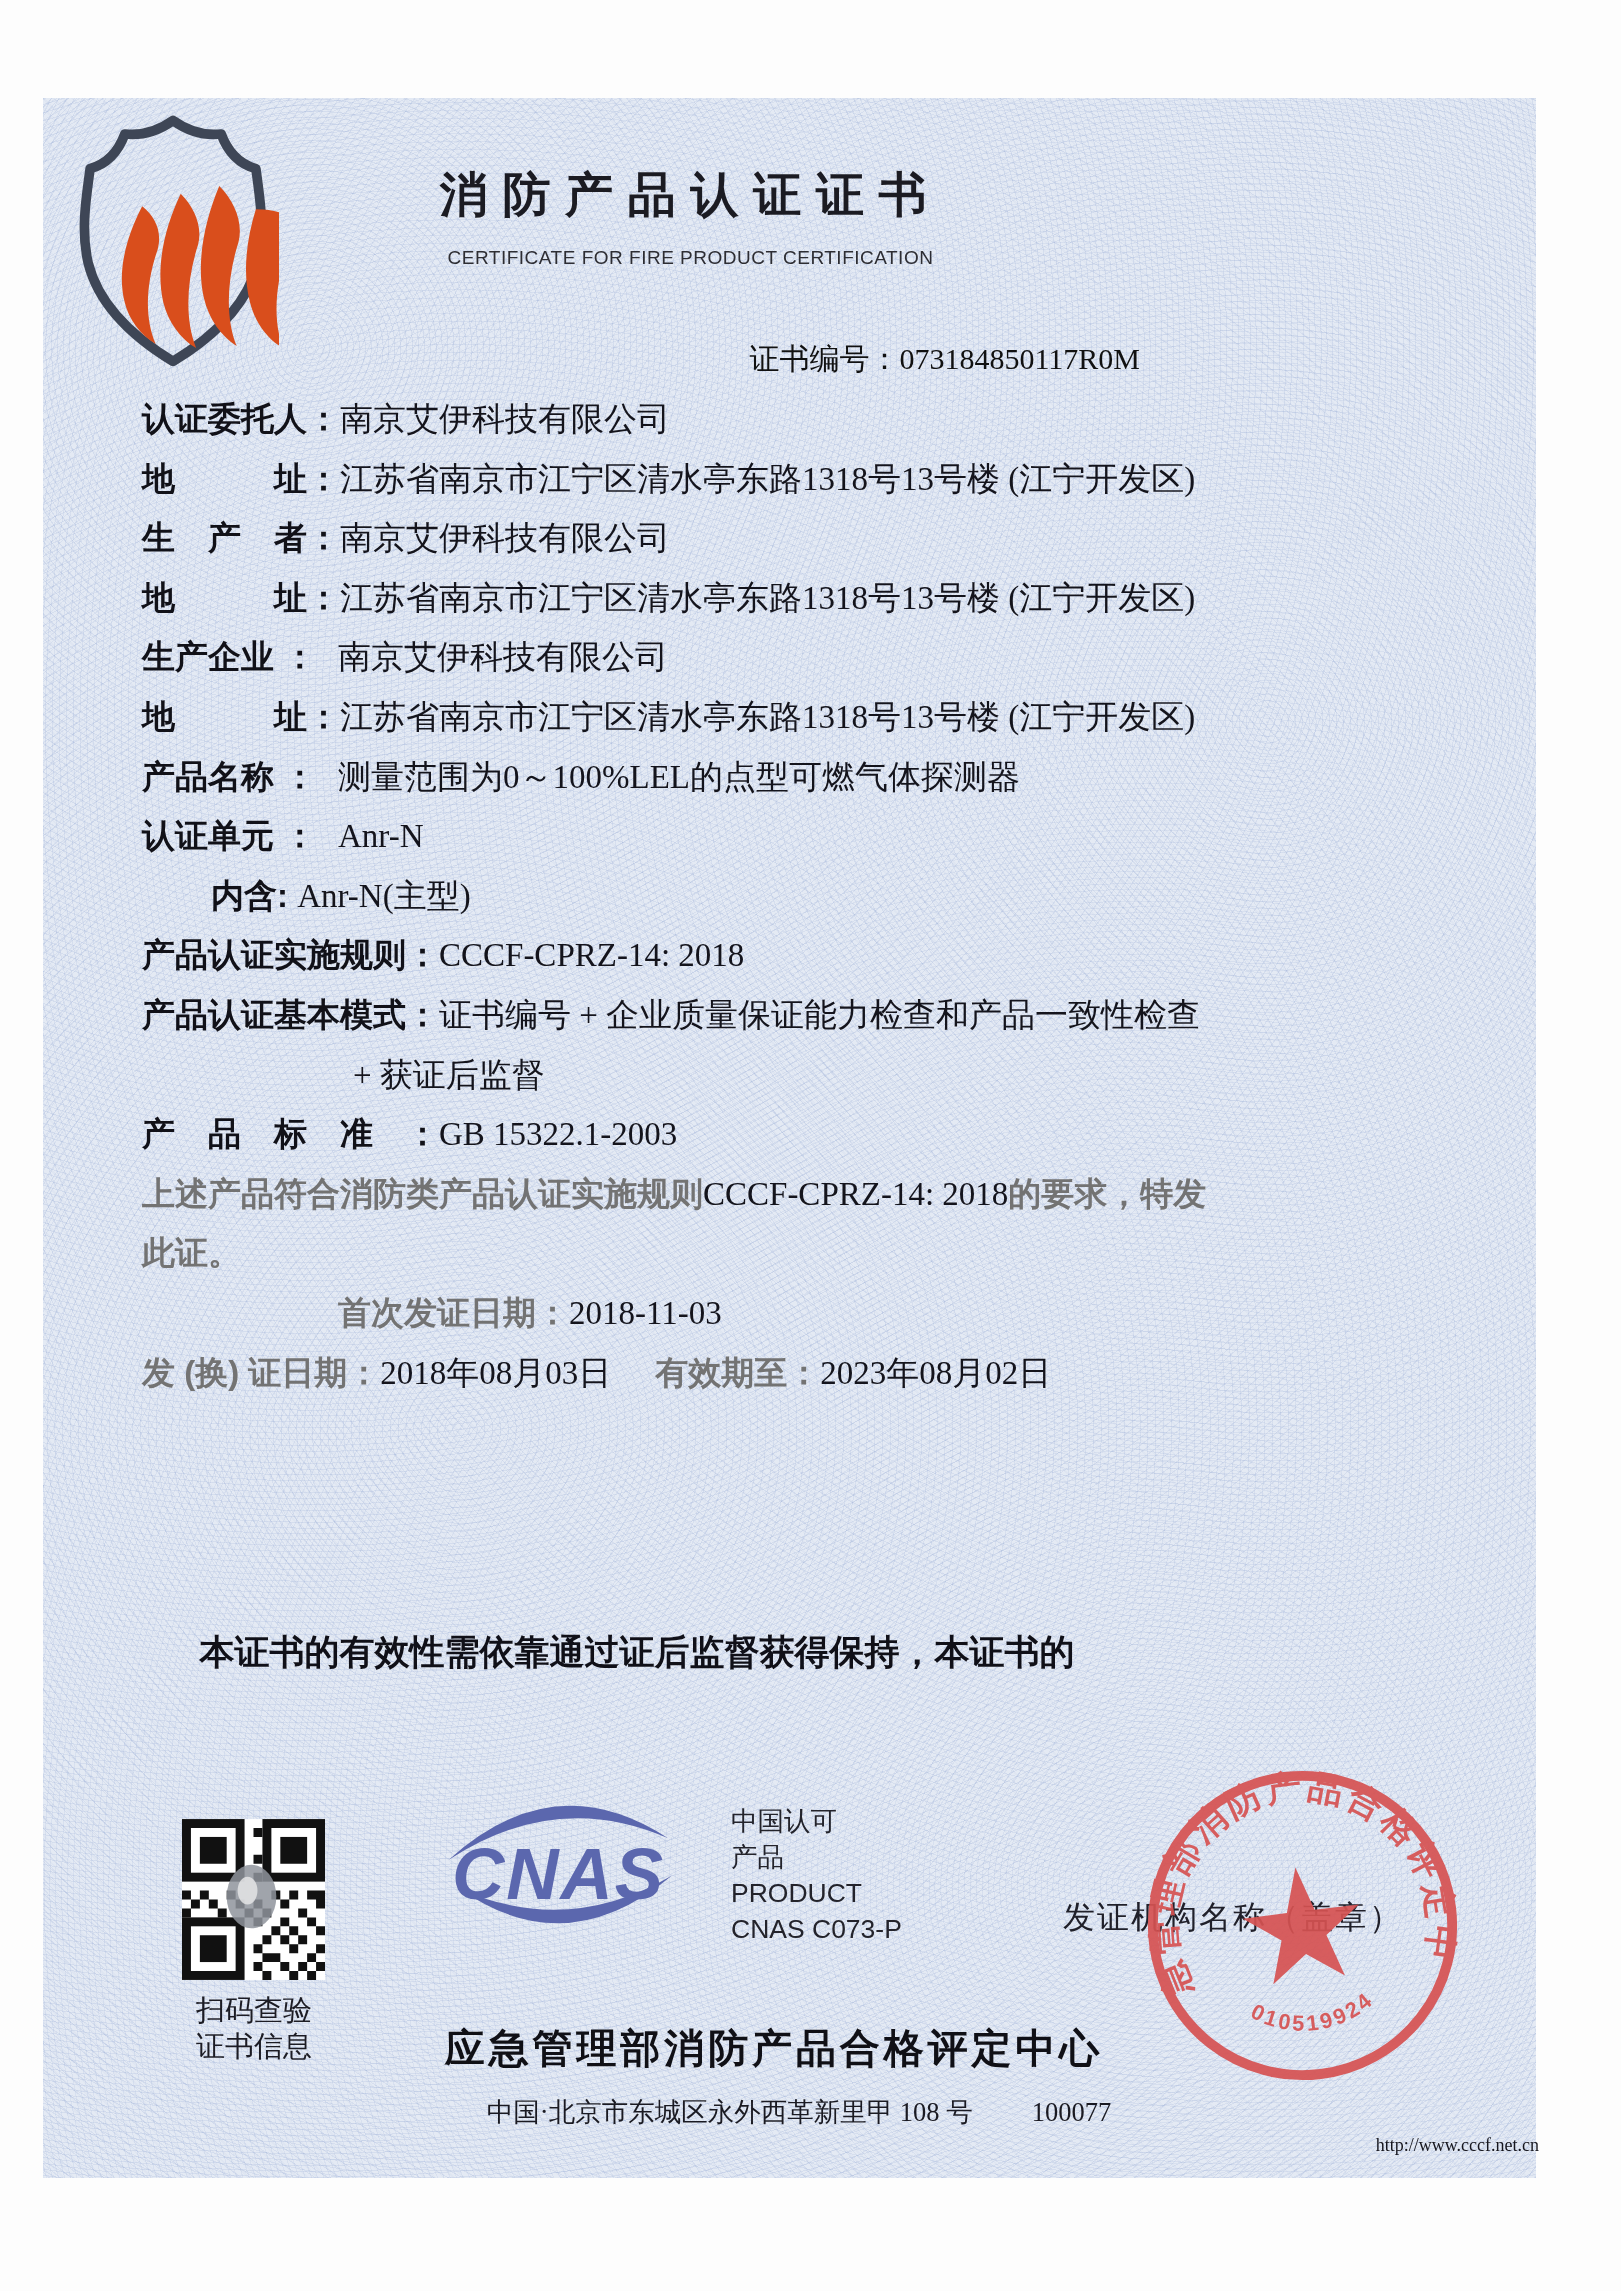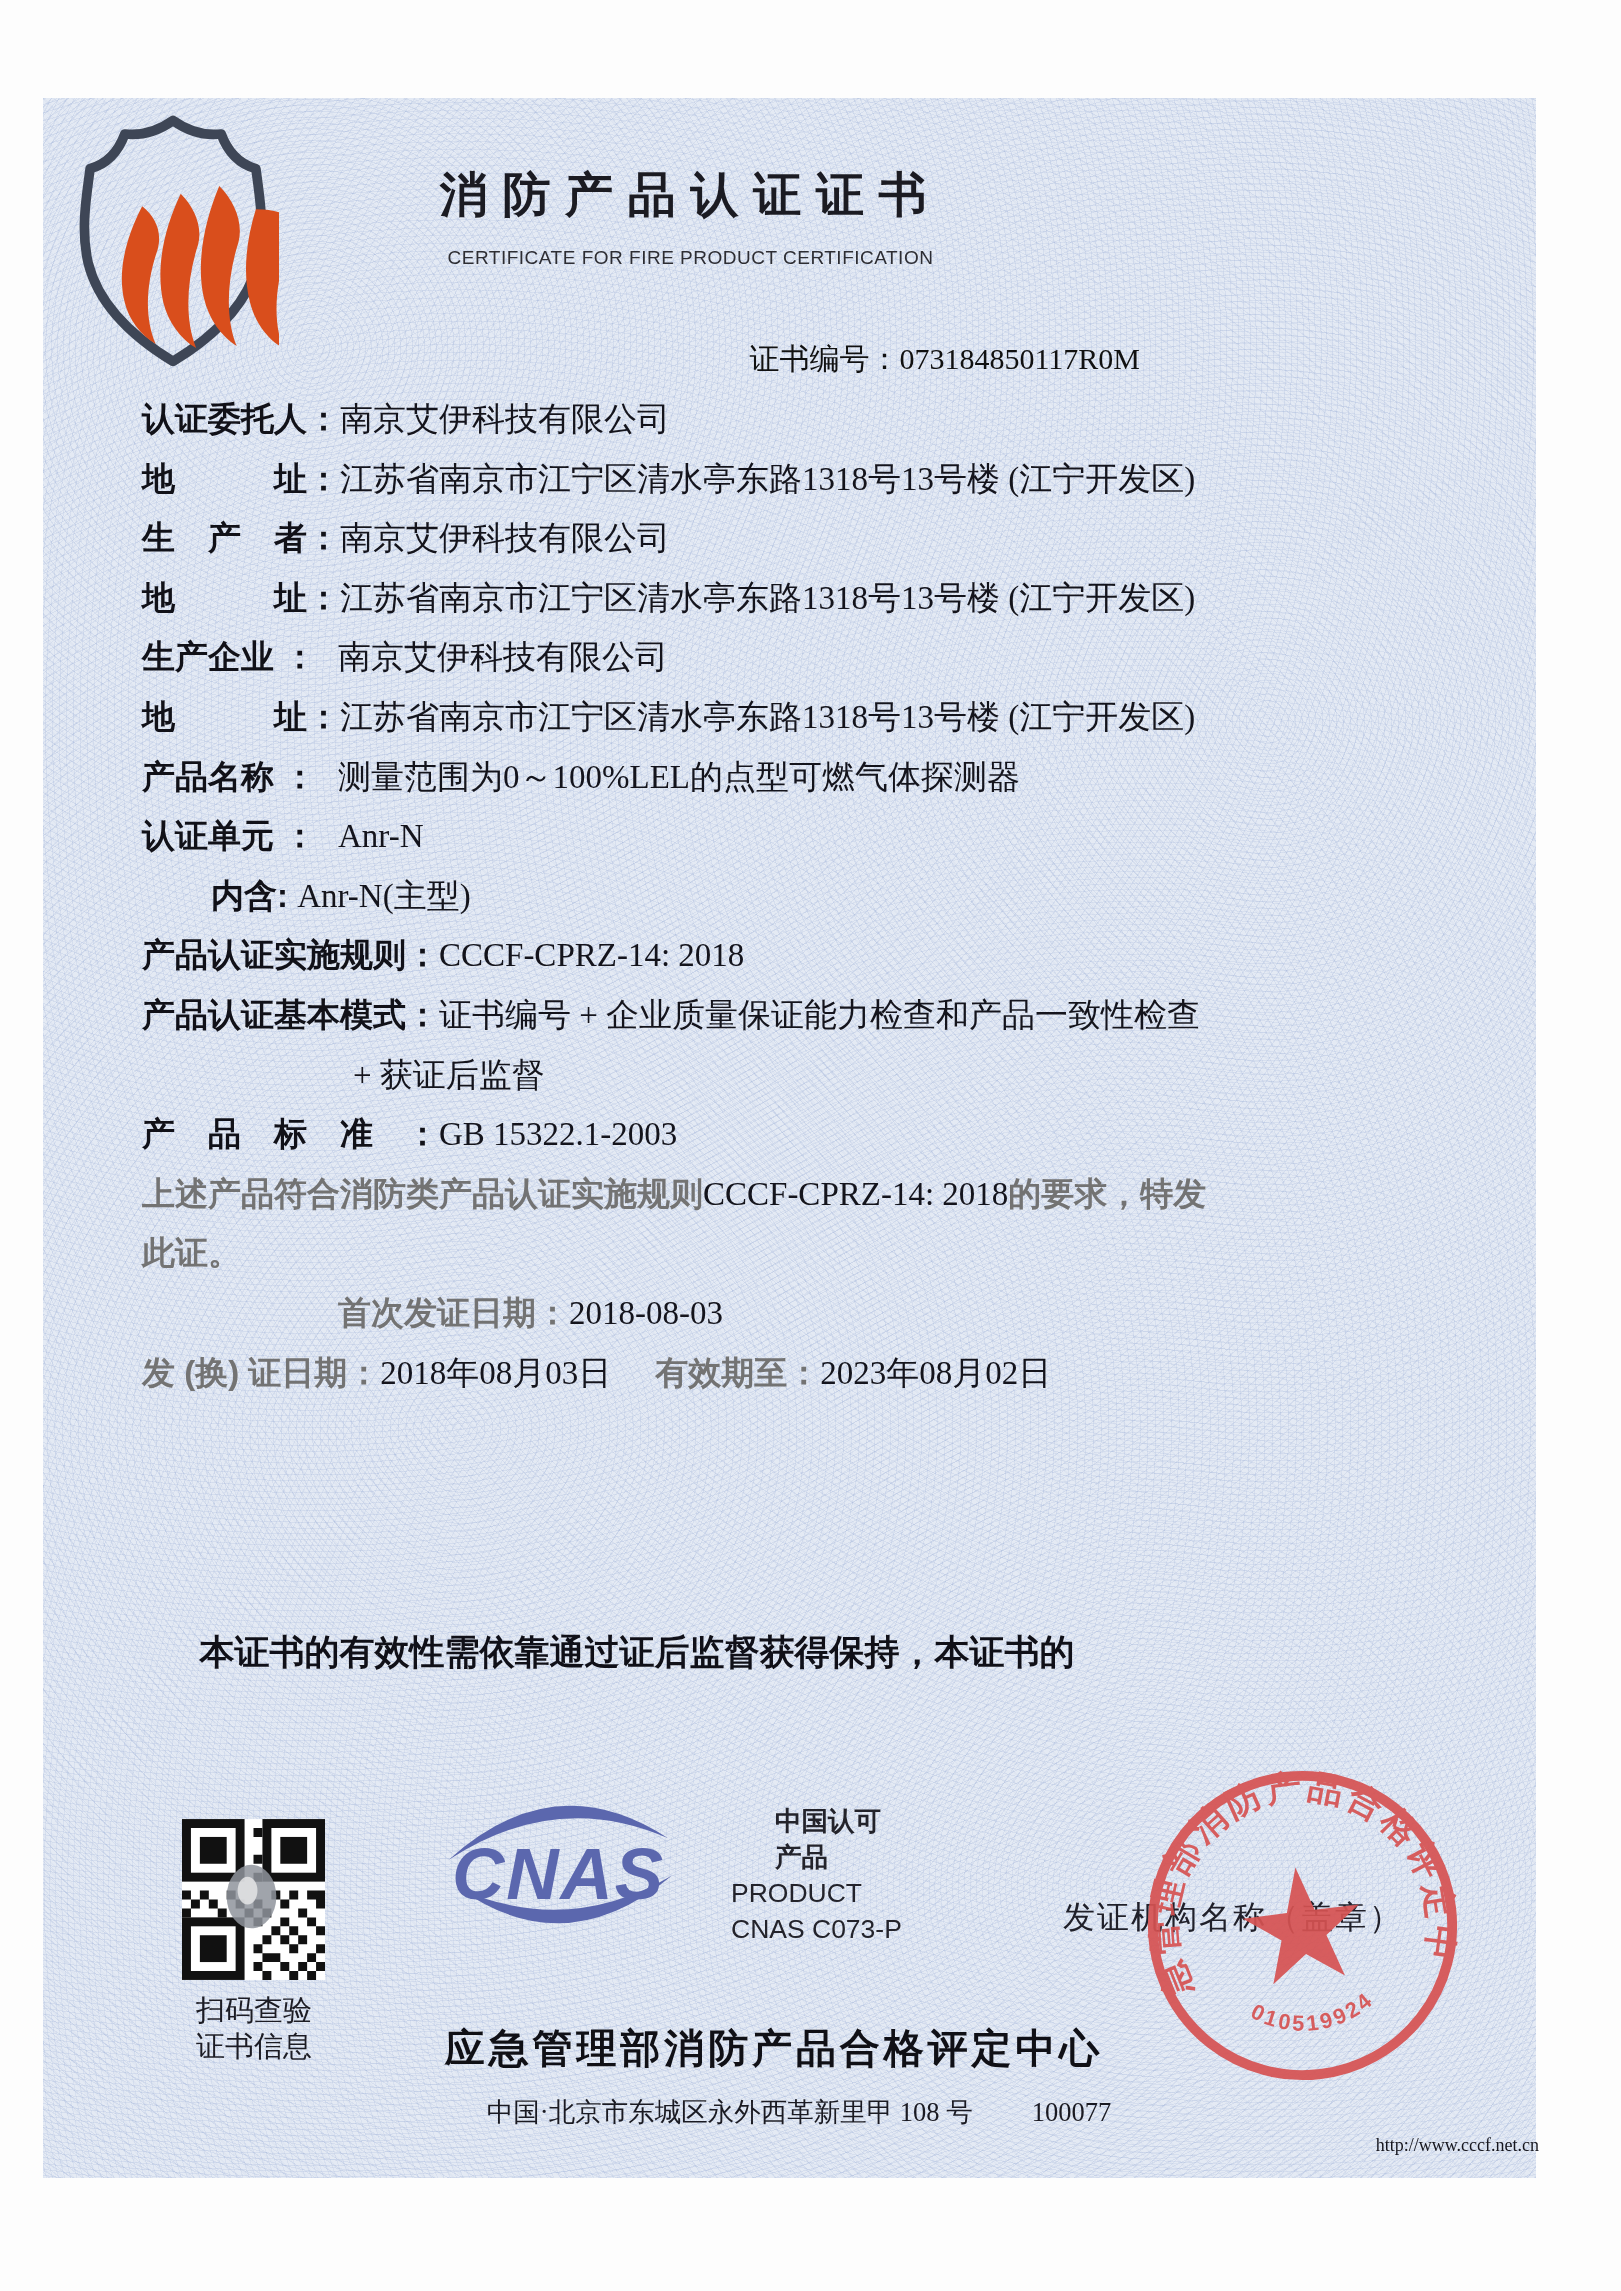--- a/index.html
+++ b/index.html
@@ -49,21 +49,21 @@
   .ml-dates{margin-left:196px;}
   .ml-valid{margin-left:44px;}
   .notice{left:88px;top:1619px;width:1098px;text-align:center;font-size:35px;font-weight:700;
           line-height:66px;font-family:"Liberation Sans","DejaVu Sans",sans-serif;color:#101018;}
   .qr{left:182px;top:1819px;width:143px;height:161px;}
   .qr-caption{left:165px;top:1992px;width:178px;text-align:center;font-size:29px;line-height:36px;
               font-family:"Liberation Sans","DejaVu Sans",sans-serif;color:#1c1c24;}
   .cnas-logo{left:439px;top:1788px;width:235px;height:171px;}
   .cnas-text{left:731px;top:1803px;font-size:26.5px;line-height:36px;color:#23232b;
              font-family:"Liberation Sans","DejaVu Sans",sans-serif;white-space:nowrap;}
-  .cnas-text .cn{font-weight:700;margin-left:44px;}
+  .cnas-text .cn{font-weight:400;}
   .stamp-hint{left:1063px;top:1896px;font-size:32px;letter-spacing:2px;color:#20202a;
               font-family:"Liberation Serif","DejaVu Serif",serif;white-space:nowrap;z-index:1;}
   .stamp{left:1137px;top:1760px;width:331px;height:331px;transform:rotate(-7deg);z-index:2;opacity:.92;}
   .issuer{left:29px;top:2021px;width:1490px;text-align:center;font-size:40px;font-weight:700;
           letter-spacing:3.9px;font-family:"Liberation Sans","DejaVu Sans",sans-serif;color:#101016;}
   .addr{left:59px;top:2094px;width:1480px;text-align:center;font-size:26.5px;color:#1a1a22;white-space:nowrap;}
   .addr .post{margin-left:59px;}
   .site{left:59px;top:2135px;width:1480px;text-align:right;font-size:18px;color:#15151d;}
 </style>
 </head>
@@ -102,21 +102,21 @@
     <div class="row"><span class="lbl">认证单元 ：</span><span class="val">Anr-N</span></div>
     <div class="row indent1"><span class="lbl auto">内含: </span><span class="val">Anr-N(主型)</span></div>
     <div class="row"><span class="lbl auto">产品认证实施规则：</span><span class="val">CCCF-CPRZ-14: 2018</span></div>
     <div class="row"><span class="lbl auto">产品认证基本模式：</span><span class="val">证书编号 + 企业质量保证能力检查和产品一致性检查</span></div>
     <div class="row indent2"><span class="val">+ 获证后监督</span></div>
     <div class="row gap-top"><span class="lbl auto">产　品　标　准　：</span><span class="val">GB 15322.1-2003</span></div>
 
     <div class="row"><span class="bold-cn">上述产品符合消防类产品认证实施规则</span><span class="val">CCCF-CPRZ-14: 2018</span><span class="bold-cn">的要求，特发</span></div>
     <div class="row"><span class="bold-cn">此证。</span></div>
 
-    <div class="row ml-dates"><span class="bold-cn">首次发证日期：</span><span class="val">2018-08-03</span></div>
+    <div class="row ml-dates"><span class="bold-cn">首次发证日期：</span><span class="val">2018-11-03</span></div>
     <div class="row"><span class="bold-cn">发 (换) 证日期：</span><span class="val">2018年08月03日</span><span class="bold-cn ml-valid">有效期至：</span><span class="val">2023年08月02日</span></div>
   </div>
 
   <div class="abs notice">
     <div>本证书的有效性需依靠通过证后监督获得保持，本证书的</div>
   </div>
 
   <div class="abs qr">
     <svg viewBox="0 0 144 162" width="143" height="161">
       <rect x="0" y="0" width="144" height="162" fill="#ffffff"></rect>

